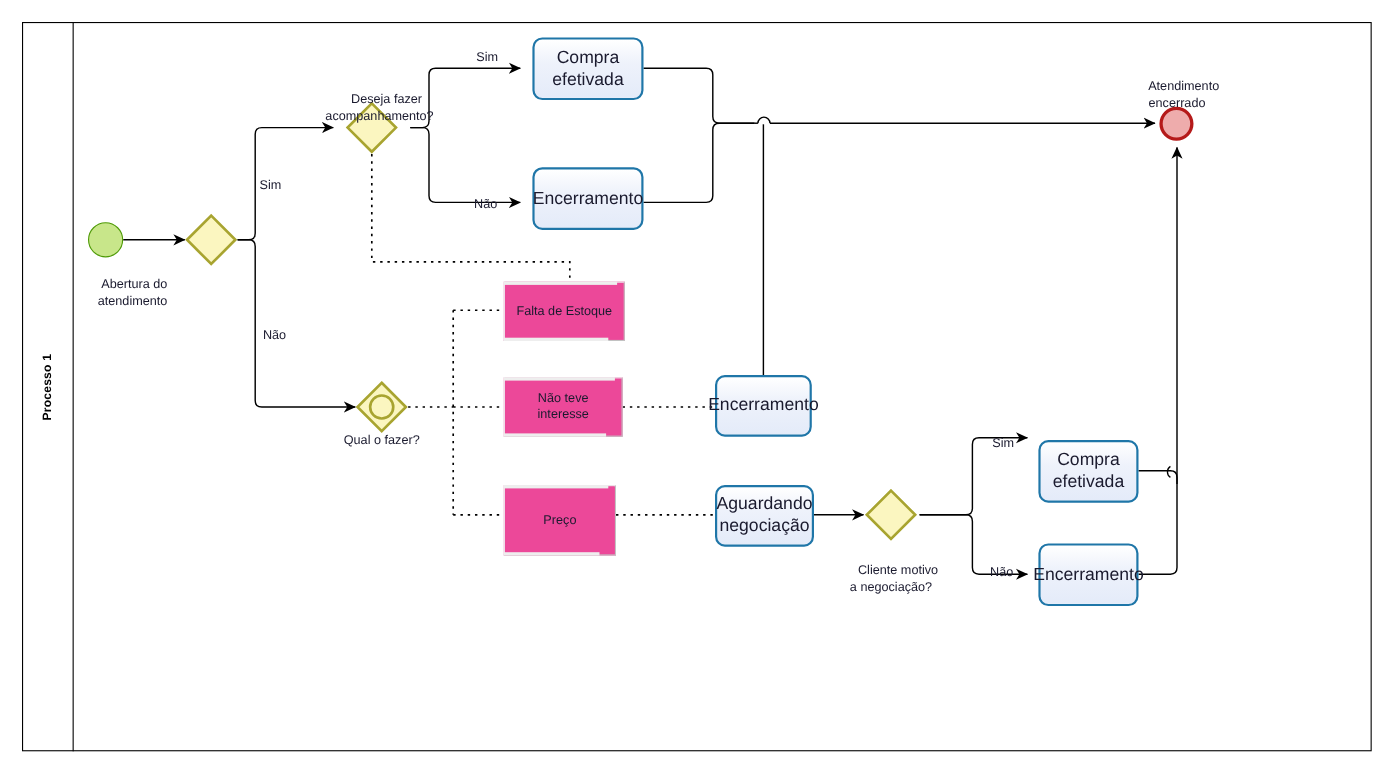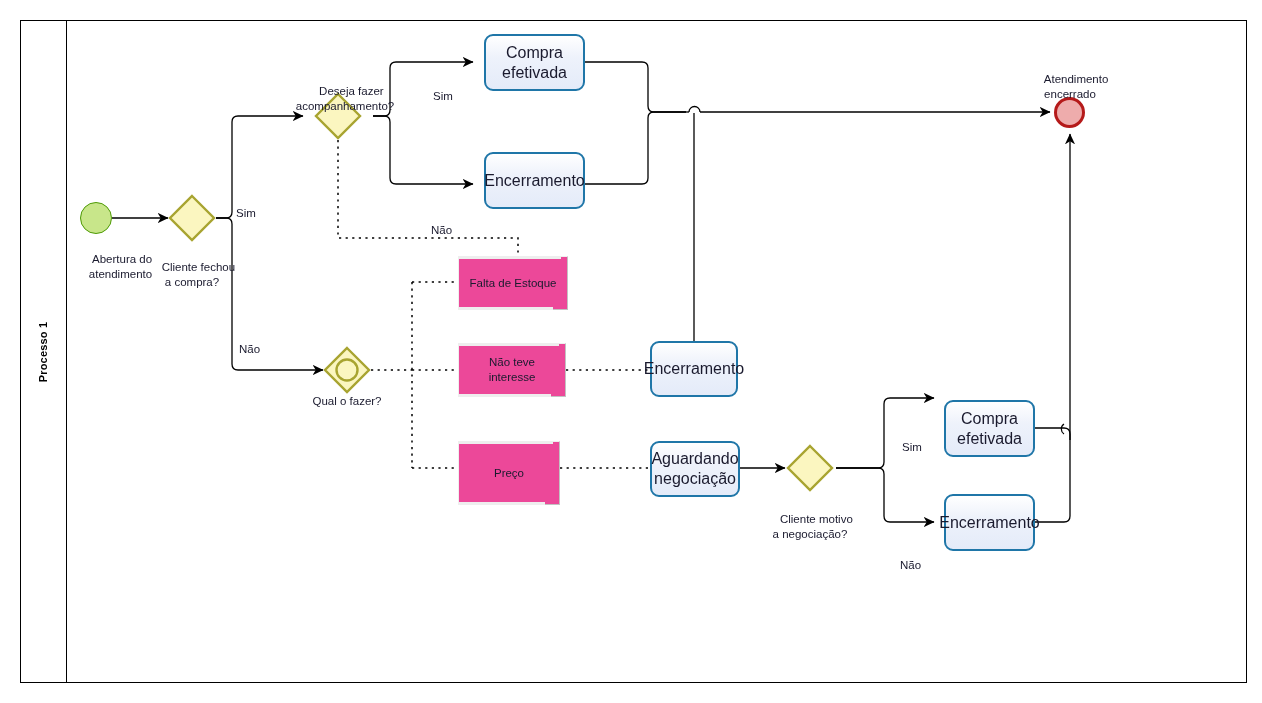--- a/index.html
+++ b/index.html
@@ -126,21 +126,21 @@
 
   
   .lbl {
     position: absolute;
     font-size: 11.5px;
     color: #1a1a2e;
     line-height: 1.25;
     white-space: pre;
   }
   .lbl.c { text-align: center; transform: translateX(-50%); }
-  .lbl.flow { font-size: 11.5px; margin-top: 44px; }
+  .lbl.flow { font-size: 11.5px; }
 </style>
 </head>
 <body>
 
 <div id="canvas">
 
   <div class="pool" style="left:20px; top:20px; width:1227px; height:663px;"></div>
   <div class="pool-label-col" style="left:20px; top:20px; width:47px; height:663px;">
     <span class="pool-label-text">Processo 1</span>
   </div>
@@ -216,24 +216,20 @@
   <div class="lbl c" style="left:96px; top:238px; text-align:right;margin-left:20px;">
     <span style="white-space:pre-line">Abertura do
 atendimento</span>
   </div>
 
   <div class="gw" style="left:168px; top:194px; width:48px; height:48px;">
     <svg width="48" height="48" viewBox="0 0 48 48">
       <polygon points="24,2 46,24 24,46 2,24" fill="#fbf6c0" stroke="#a8a430" stroke-width="2.4"></polygon>
     </svg>
   </div>
-  <div class="lbl c" style="left:192px; top:246px;">
-    <span style="white-space:pre-line">Cliente fechou
-a compra?</span>
-  </div>
 
   <div class="lbl flow" style="left:236px; top:162px;">Sim</div>
   <div class="lbl flow" style="left:239px; top:298px;">Não</div>
 
   <div class="gw" style="left:314px; top:92px; width:48px; height:48px;">
     <svg width="48" height="48" viewBox="0 0 48 48">
       <polygon points="24,2 46,24 24,46 2,24" fill="#fbf6c0" stroke="#a8a430" stroke-width="2.4"></polygon>
     </svg>
   </div>
   <div class="lbl c" style="left:345px; top:70px;">

